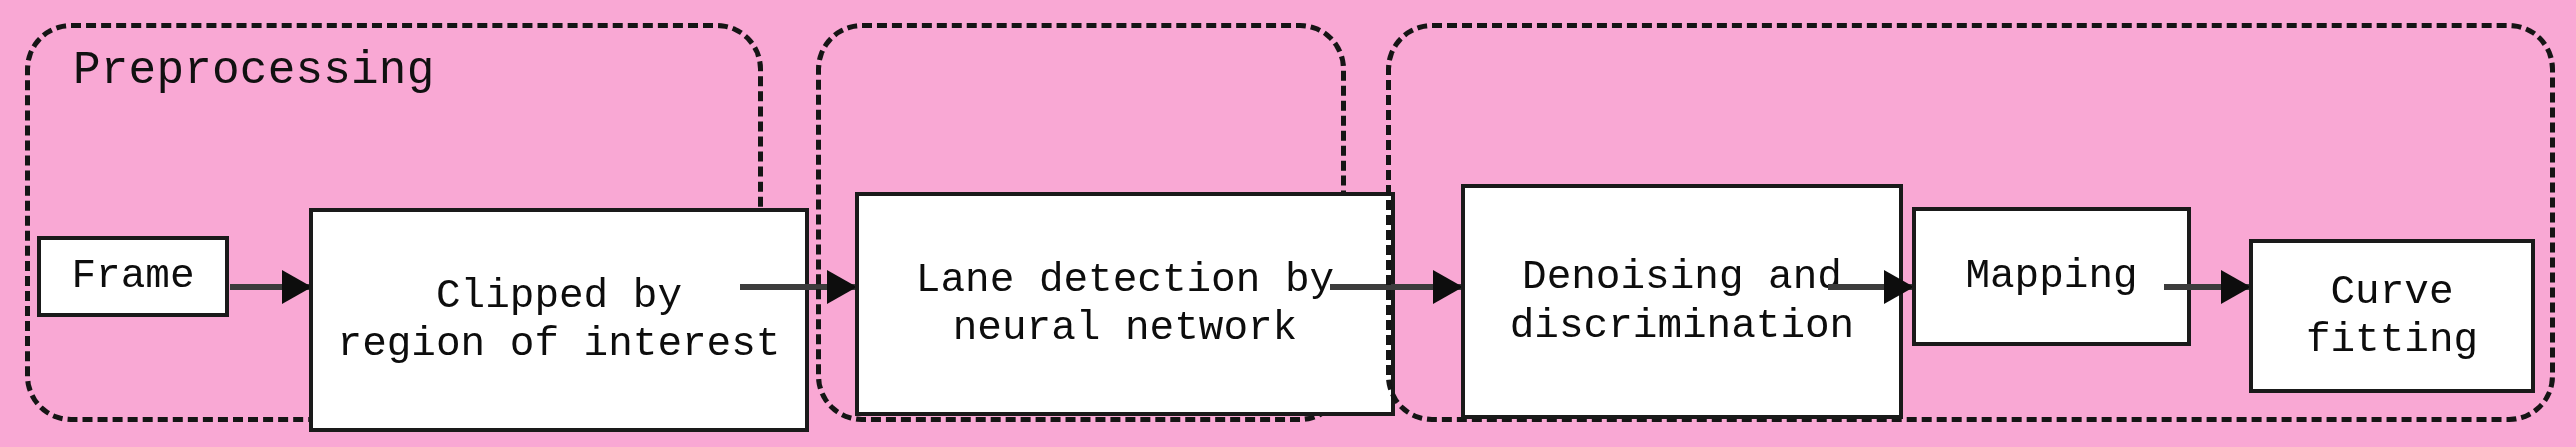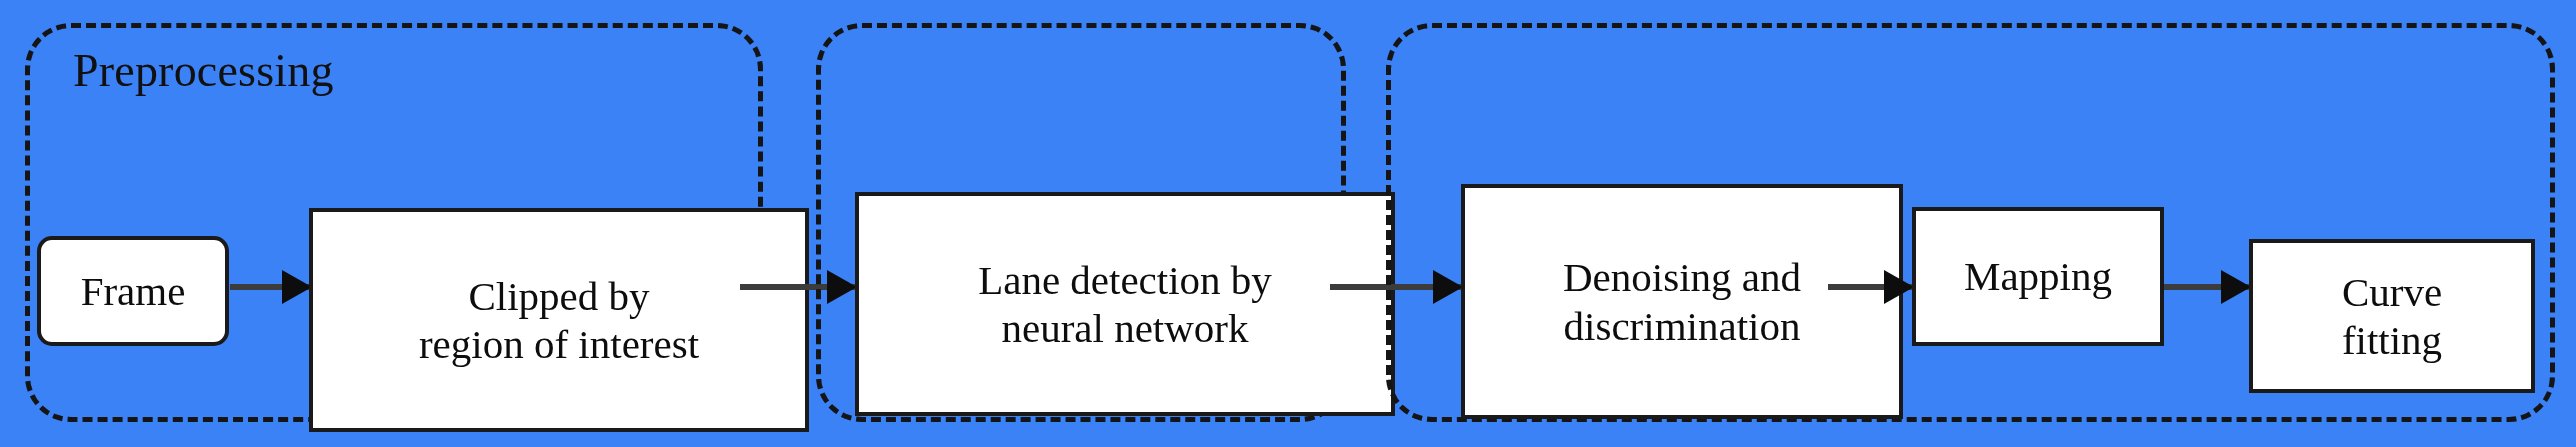--- a/index.html
+++ b/index.html
@@ -4,22 +4,22 @@
 <style>
   html, body {
     margin: 0;
     padding: 0;
     background: #ffffff;
   }
   #canvas {
     position: relative;
     width: 2576px;
     height: 448px;
-    background: #3b82f6;
-    font-family: Liberation Serif, serif;
+    background: #f9a8d4;
+    font-family: Liberation Mono, monospace;
     overflow: hidden;
   }
 
   
   .stage {
     position: absolute;
     border: 5px dashed #151515;
     border-radius: 46px;
     box-sizing: border-box;
     background: transparent;
@@ -73,21 +73,21 @@
   }
 </style>
 </head>
 <body>
 
 <div id="canvas">
 
   <div class="stage" style="left:25px; top:23px; width:738px; height:399px;"></div>
   <div class="stage-title" style="left:73px; top:48px;">Preprocessing</div>
 
-  <div class="pbox" style="left:37px; top:236px; width:192px; height:110px;border-radius:15px;">
+  <div class="pbox" style="left:37px; top:236px; width:192px; height:81px;">
     <span class="ptext">Frame</span>
   </div>
 
   <div class="arrow" style="left:230px; top:284px; width:80px;"></div>
 
   <div class="pbox" style="left:309px; top:208px; width:500px; height:224px;">
     <span class="ptext">Clipped by
 region of interest</span>
   </div>
 
@@ -104,21 +104,21 @@
 
   <div class="stage" style="left:1386px; top:23px; width:1169px; height:399px;"></div>
 
   <div class="pbox" style="left:1461px; top:184px; width:442px; height:235px;">
     <span class="ptext">Denoising and
 discrimination</span>
   </div>
 
   <div class="arrow" style="left:1828px; top:284px; width:84px;"></div>
 
-  <div class="pbox" style="left:1912px; top:207px; width:252px; height:139px;">
+  <div class="pbox" style="left:1912px; top:207px; width:279px; height:139px;">
     <span class="ptext">Mapping</span>
   </div>
 
   <div class="arrow" style="left:2164px; top:284px; width:85px;"></div>
 
   <div class="pbox" style="left:2249px; top:199px; width:286px; height:154px;margin-top:40px;">
     <span class="ptext">Curve
 fitting</span>
   </div>
 

